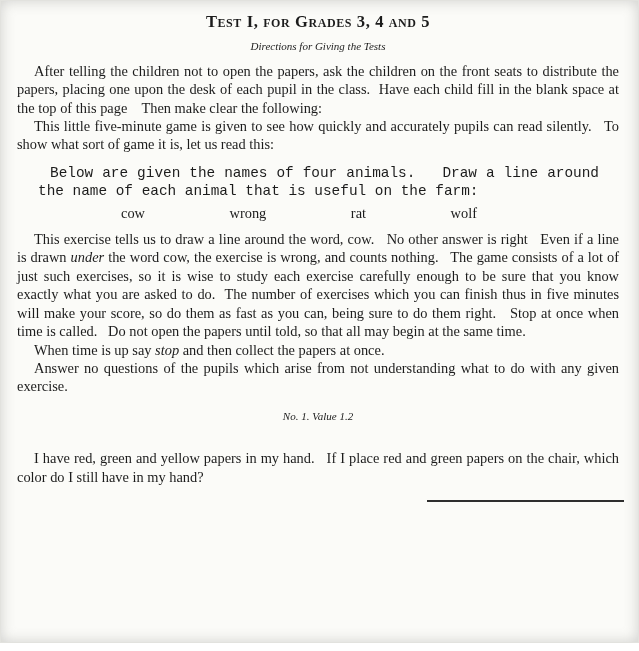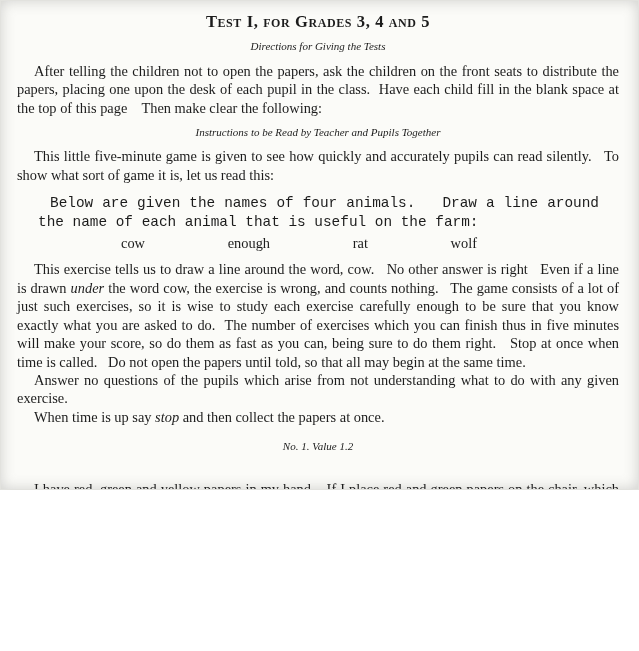--- a/index.html
+++ b/index.html
@@ -5,21 +5,21 @@
   :root {
     --ink: #1c1c1c;
     --paper: #fbfbf8;
     --rule: #2e2e2e;
   }
   * { box-sizing: border-box; }
   html, body { margin: 0; padding: 0; background: #ffffff; }
   .page {
     position: relative;
     width: 639px;
-    height: 490px;
+    height: 643px;
     background: var(--paper);
     color: var(--ink);
     font-family: "Liberation Serif", "DejaVu Serif", serif;
     font-size: 14.4px;
     line-height: 18.4px;
     padding: 9px 19px 0 16px;
     overflow: hidden;
     border: 1px solid #e2e2de;
     box-shadow: inset 0 0 14px rgba(110,110,105,0.30);
   }
@@ -75,40 +75,39 @@
 <body>
 
 <div class="page">
 
   <div class="title">Test I, for Grades 3, 4 and 5</div>
 
   <div class="center-italic">Directions for Giving the Tests</div>
 
   <p>After telling the children not to open the papers, ask the children on the front seats to distribute the papers, placing one upon the desk of each pupil in the class.  Have each child fill in the blank space at the top of this page    Then make clear the following:</p>
 
-  <div class="center-italic">Instructions to be Read by Teacher and Pupils Together</div>
 
   <p>This little five-minute game is given to see how quickly and accurately pupils can read silently.   To show what sort of game it is, let us read this:</p>
 
   <p class="quote">Below are given the names of four animals.   Draw a line around the name of each animal that is useful on the farm:</p>
 
   <div class="words-row">
     <span>cow</span>
-    <span>enough</span>
+    <span>wrong</span>
     <span>rat</span>
     <span>wolf</span>
   </div>
 
   <p class="sp-top"><span>This exercise tells us to draw a line around the word, cow.   No other answer is right   Even if a line is drawn </span><i>under</i><span> the word cow, the exercise is wrong, and counts nothing.   The game consists of a lot of just such exercises, so it is wise to study each exercise carefully enough to be sure that you know exactly what you are asked to do.  The number of exercises which you can finish thus in five minutes will make your score, so do them as fast as you can, being sure to do them right.   Stop at once when time is called.   Do not open the papers until told, so that all may begin at the same time.</span></p>
 
 
 
+  <p><span>When time is up say </span><i>stop</i><span> and then collect the papers at once.</span></p>
+
   <p>Answer no questions of the pupils which arise from not understanding what to do with any given exercise.</p>
-
-  <p><span>When time is up say </span><i>stop</i><span> and then collect the papers at once.</span></p>
 
   <div class="center-italic heading-no1">No. 1.   Value 1.2</div>
 
   <p>I have red, green and yellow papers in my hand.   If I place red and green papers on the chair, which color do I still have in my hand?</p>
 
   <div class="answer-line"></div>
 
 </div>
 
 </body></html>

